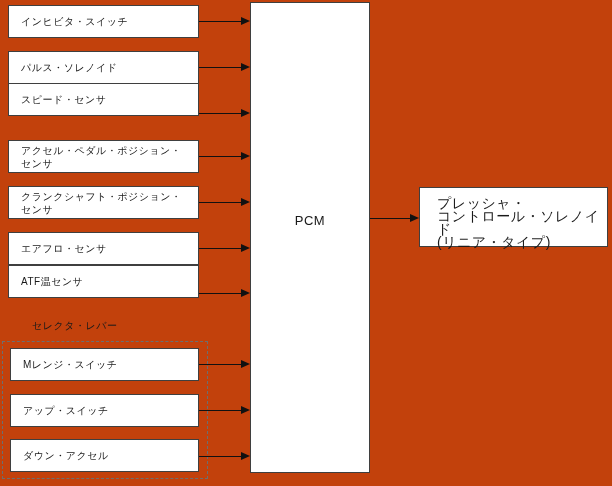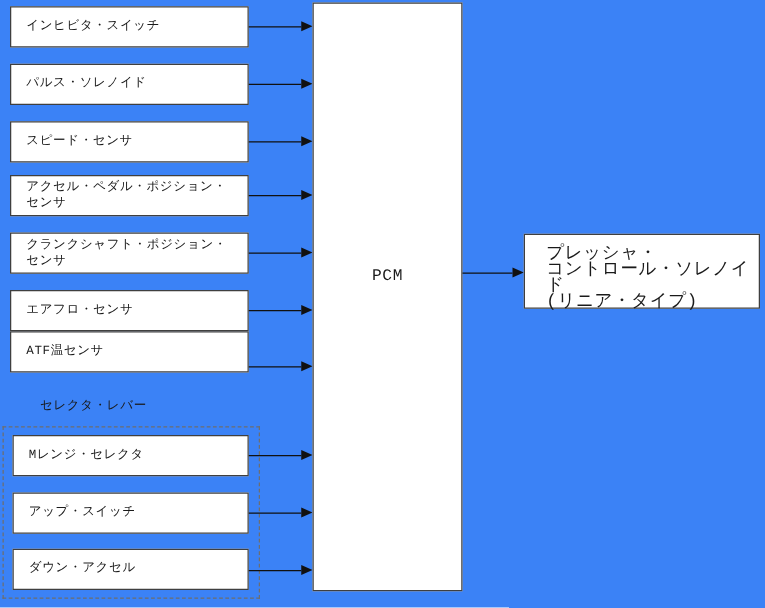--- a/index.html
+++ b/index.html
@@ -4,22 +4,22 @@
 <style>
   html, body {
     margin: 0;
     padding: 0;
     background: #ffffff;
   }
   #canvas {
     position: relative;
     width: 612px;
     height: 486px;
-    background: #3b82f6;
-    font-family: Liberation Mono, monospace;
+    background: #c2410c;
+    font-family: Liberation Sans, sans-serif;
     color: #1a1a1a;
     overflow: hidden;
   }
   .node {
     position: absolute;
     box-sizing: border-box;
     background: #ffffff;
     border: 1px solid #3f3f3f;
     display: flex;
     align-items: center;
@@ -108,21 +108,21 @@
 <body>
 
 <div id="canvas">
 
   <div class="node input-node" style="top:5px">
     <span class="box-label">インヒビタ・スイッチ</span>
   </div>
   <div class="node input-node" style="top:51px">
     <span class="box-label">パルス・ソレノイド</span>
   </div>
-  <div class="node input-node" style="top:97px">
+  <div class="node input-node" style="top:83px">
     <span class="box-label">スピード・センサ</span>
   </div>
   <div class="node input-node" style="top:140px">
     <span class="box-label">アクセル・ペダル・ポジション・
 センサ</span>
   </div>
   <div class="node input-node" style="top:186px">
     <span class="box-label">クランクシャフト・ポジション・
 センサ</span>
   </div>
@@ -130,21 +130,21 @@
     <span class="box-label">エアフロ・センサ</span>
   </div>
   <div class="node input-node" style="top:265px">
     <span class="box-label">ATF温センサ</span>
   </div>
 
   <div class="group-label">セレクタ・レバー</div>
   <div class="dashed-group"></div>
 
   <div class="node switch-node" style="top:348px">
-    <span class="box-label">Mレンジ・セレクタ</span>
+    <span class="box-label">Mレンジ・スイッチ</span>
   </div>
   <div class="node switch-node" style="top:394px">
     <span class="box-label">アップ・スイッチ</span>
   </div>
   <div class="node switch-node" style="top:439px">
     <span class="box-label">ダウン・アクセル</span>
   </div>
 
   <div class="arrow in-arrow" style="top:21px"></div>
   <div class="arrow in-arrow" style="top:67px"></div>

